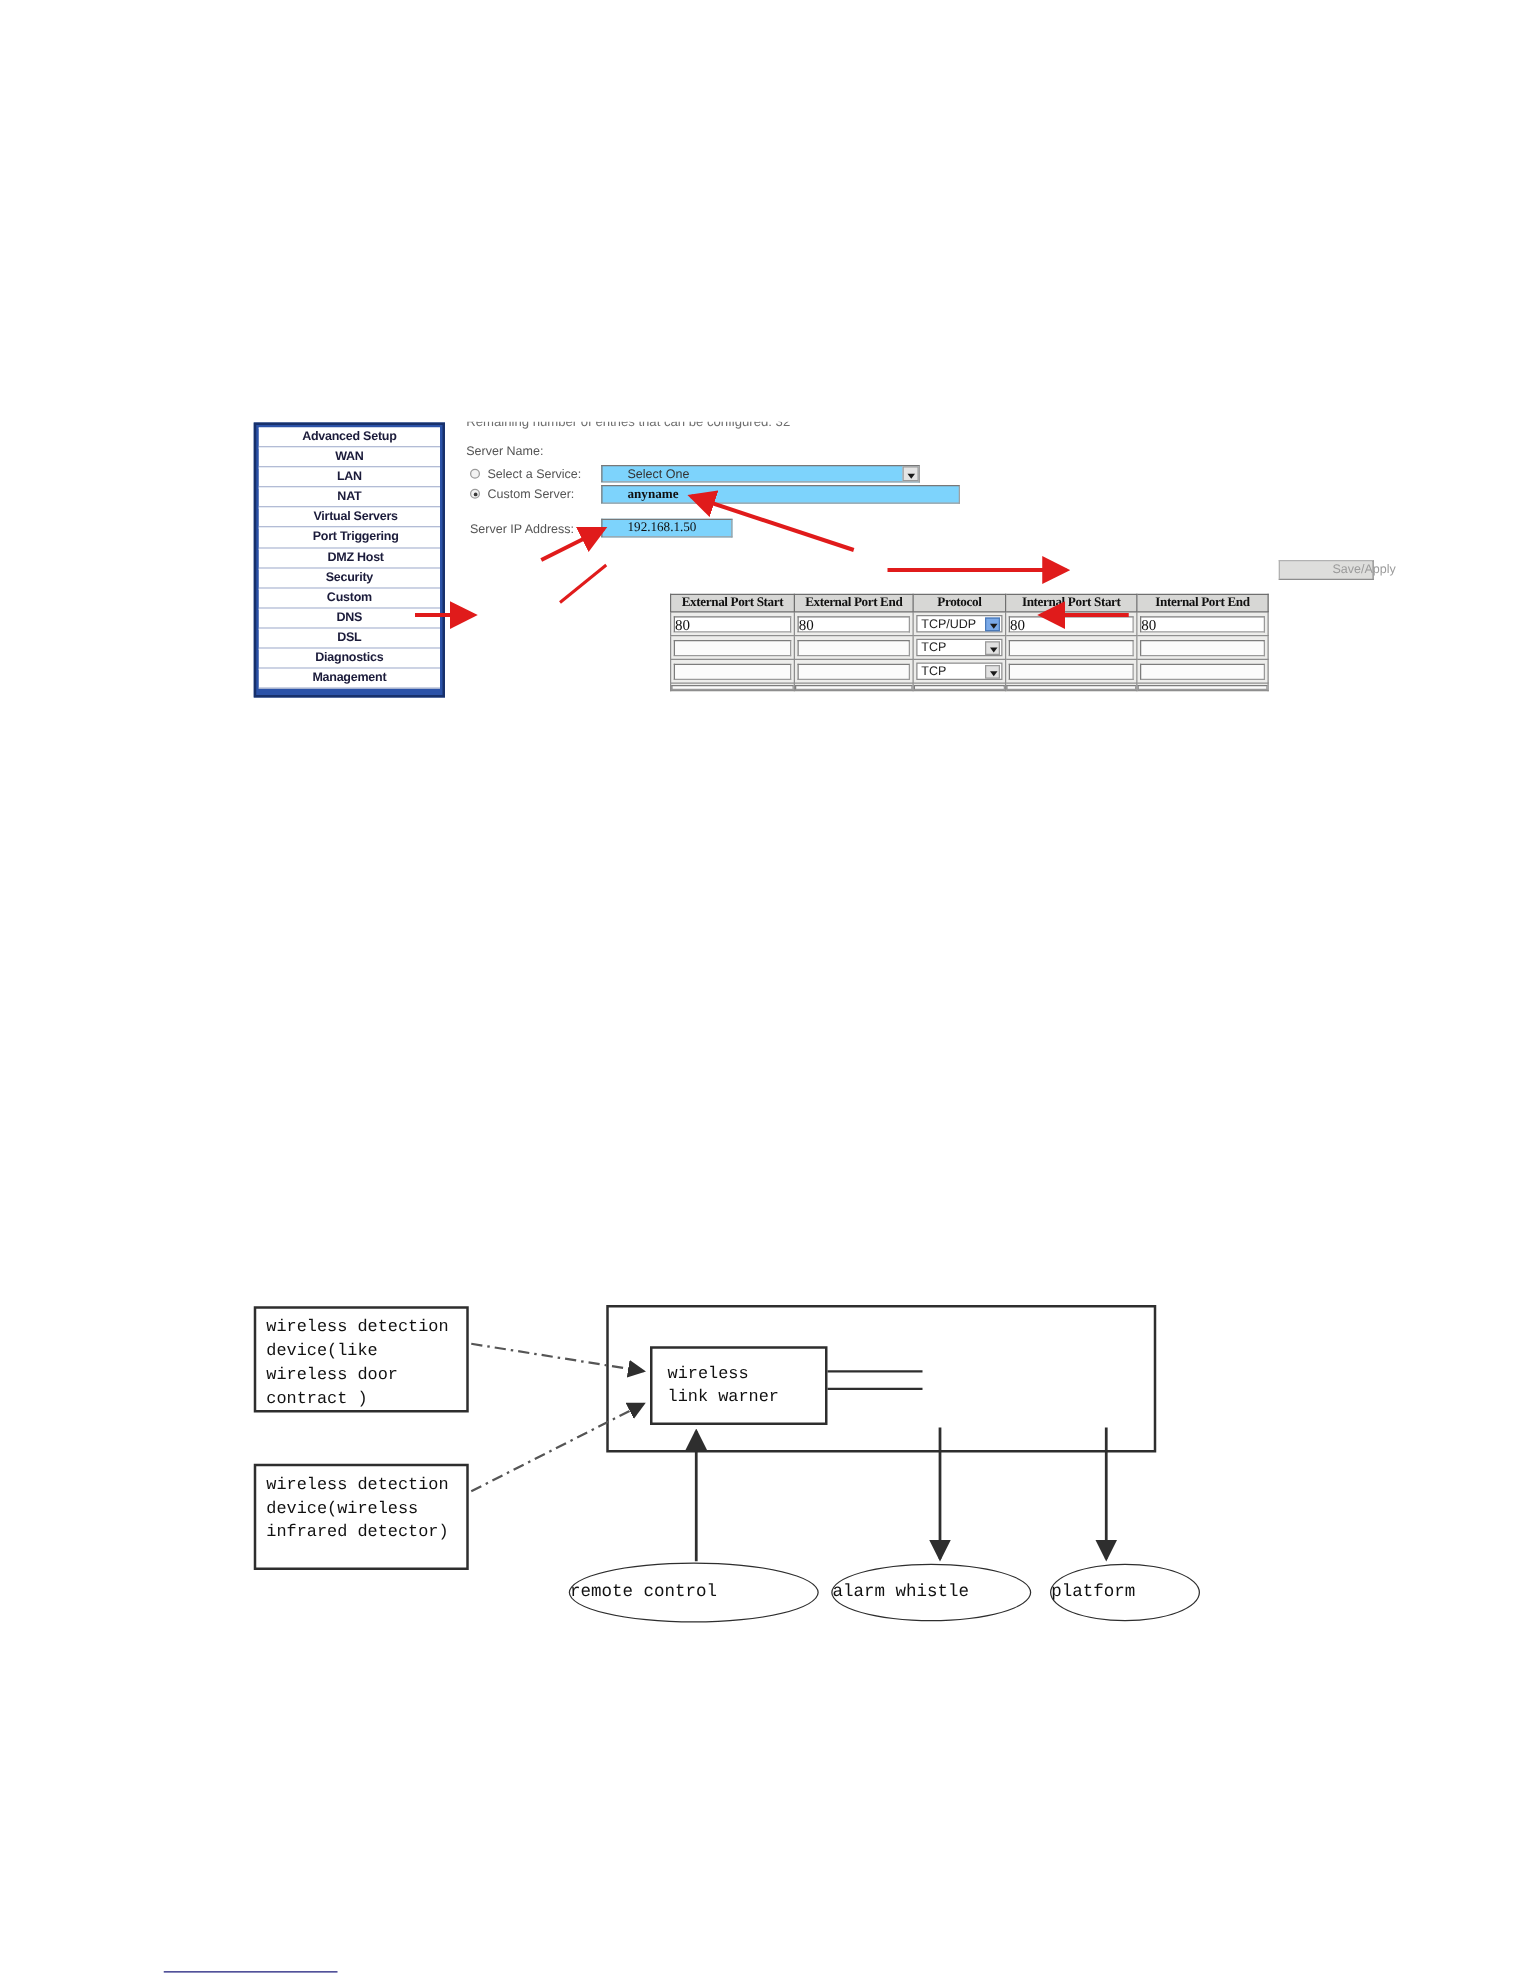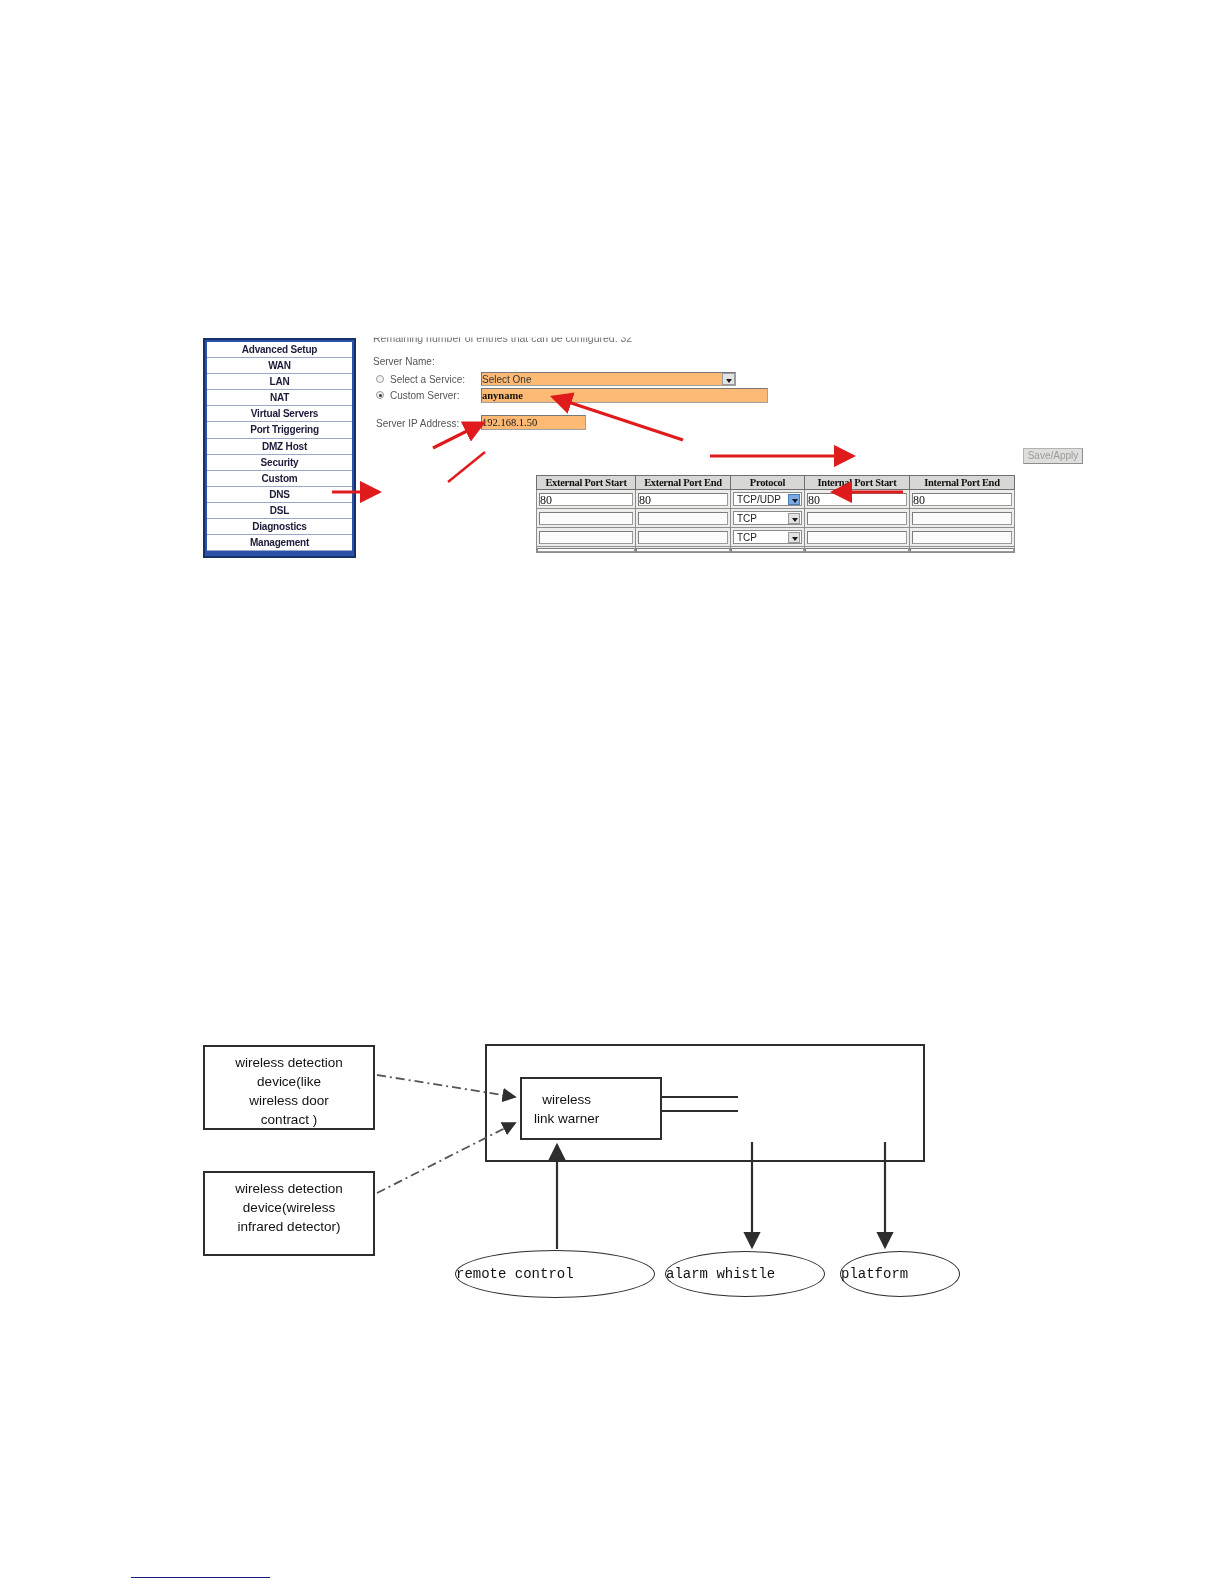--- a/index.html
+++ b/index.html
@@ -44,47 +44,48 @@
   }
   .radio.checked{background:#f3f3f3;}
   .radio.checked::after{
     content:"";position:absolute;left:1.5px;top:1.5px;width:3px;height:3px;
     border-radius:50%;background:#3a3a3a;
   }
   #radio-select{left:8px;top:45px;}
   #radio-custom{left:8px;top:61px;}
 
   .field{
-    position:absolute;background:#fdba74;border:1px solid #a0a0a0;
+    position:absolute;background:#7dd3fc;border:1px solid #a0a0a0;
     border-top-color:#787878;border-left-color:#787878;box-sizing:border-box;
     font-size:10.5px;color:#111;font-family:"Liberation Serif",serif;
-    padding:0 0;line-height:14px;white-space:nowrap;overflow:hidden;
+    padding:0 20px;line-height:14px;white-space:nowrap;overflow:hidden;
   }
   #sel-service{
     left:113px;top:42px;width:255px;height:14px;color:#333;
     font-family:"Liberation Sans",sans-serif;font-size:10px;
   }
   #sel-service-arrow{
     position:absolute;left:354px;top:43px;width:13px;height:12px;
     background:#e4e4e4;border:1px solid #9a9a9a;box-sizing:border-box;
   }
   #sel-service-arrow::after{
     content:"";position:absolute;left:3px;top:5px;border-left:3px solid transparent;
     border-right:3px solid transparent;border-top:4px solid #1a1a1a;
   }
   #inp-custom{left:113px;top:58px;width:287px;height:15px;font-weight:bold;}
   #inp-serverip{left:113px;top:85px;width:105px;height:15px;}
 
   
   #btn-save{
-    position:absolute;left:655px;top:118px;width:60px;height:16px;
+    position:absolute;left:655px;top:118px;width:76px;height:16px;
     background:#dededc;border:1px solid #b2b2b2;border-right-color:#8d8d8d;
     border-bottom-color:#8d8d8d;box-sizing:border-box;
-    font-size:10px;color:#9b9b9b;text-align:center;line-height:14px;
+    font-size:10px;color:#9b9b9b;line-height:14px;
     font-family:"Liberation Sans",sans-serif;
+    padding-left:42px;
   }
 
   
   #port-table{
     position:absolute;left:168px;top:145px;width:478px;height:68px;
     border-collapse:collapse;table-layout:fixed;
   }
   #port-table th{
     background:#d7d7d5;border:1px solid #6f6f6f;
     font-family:"Liberation Serif",serif;font-size:10.5px;font-weight:bold;
@@ -113,22 +114,22 @@
     border-right:3px solid transparent;border-top:4px solid #1a1a1a;
   }
 
   
   .ann{position:absolute;pointer-events:none;}
 
   
   #block-diagram{position:absolute;left:195px;top:1035px;width:770px;height:275px;}
   .dbox{
     position:absolute;border:2px solid #2e2e2e;background:#ffffff;
-    box-sizing:border-box;font-family:Liberation Sans, sans-serif;
-    font-size:13.5px;line-height:19px;color:#111;text-align:center;
+    box-sizing:border-box;font-family:Liberation Mono, monospace;
+    font-size:13.5px;line-height:19px;color:#111;
   }
   .dbox .txt{display:block;padding:6px 8px;white-space:pre-line;}
   .dbox.centered{display:flex;align-items:center;}
   .dbox.centered .txt{padding-left:12px;}
   #outer-box{position:absolute;left:290px;top:9px;width:440px;height:118px;
     border:2px solid #2e2e2e;background:transparent;box-sizing:border-box;}
   #box-wld{left:8px;top:10px;width:172px;height:85px;}
   #box-wir{left:8px;top:136px;width:172px;height:85px;}
   #box-warner{left:325px;top:42px;width:142px;height:63px;}
   #box-camera{left:543px;top:41px;width:155px;height:66px;}

